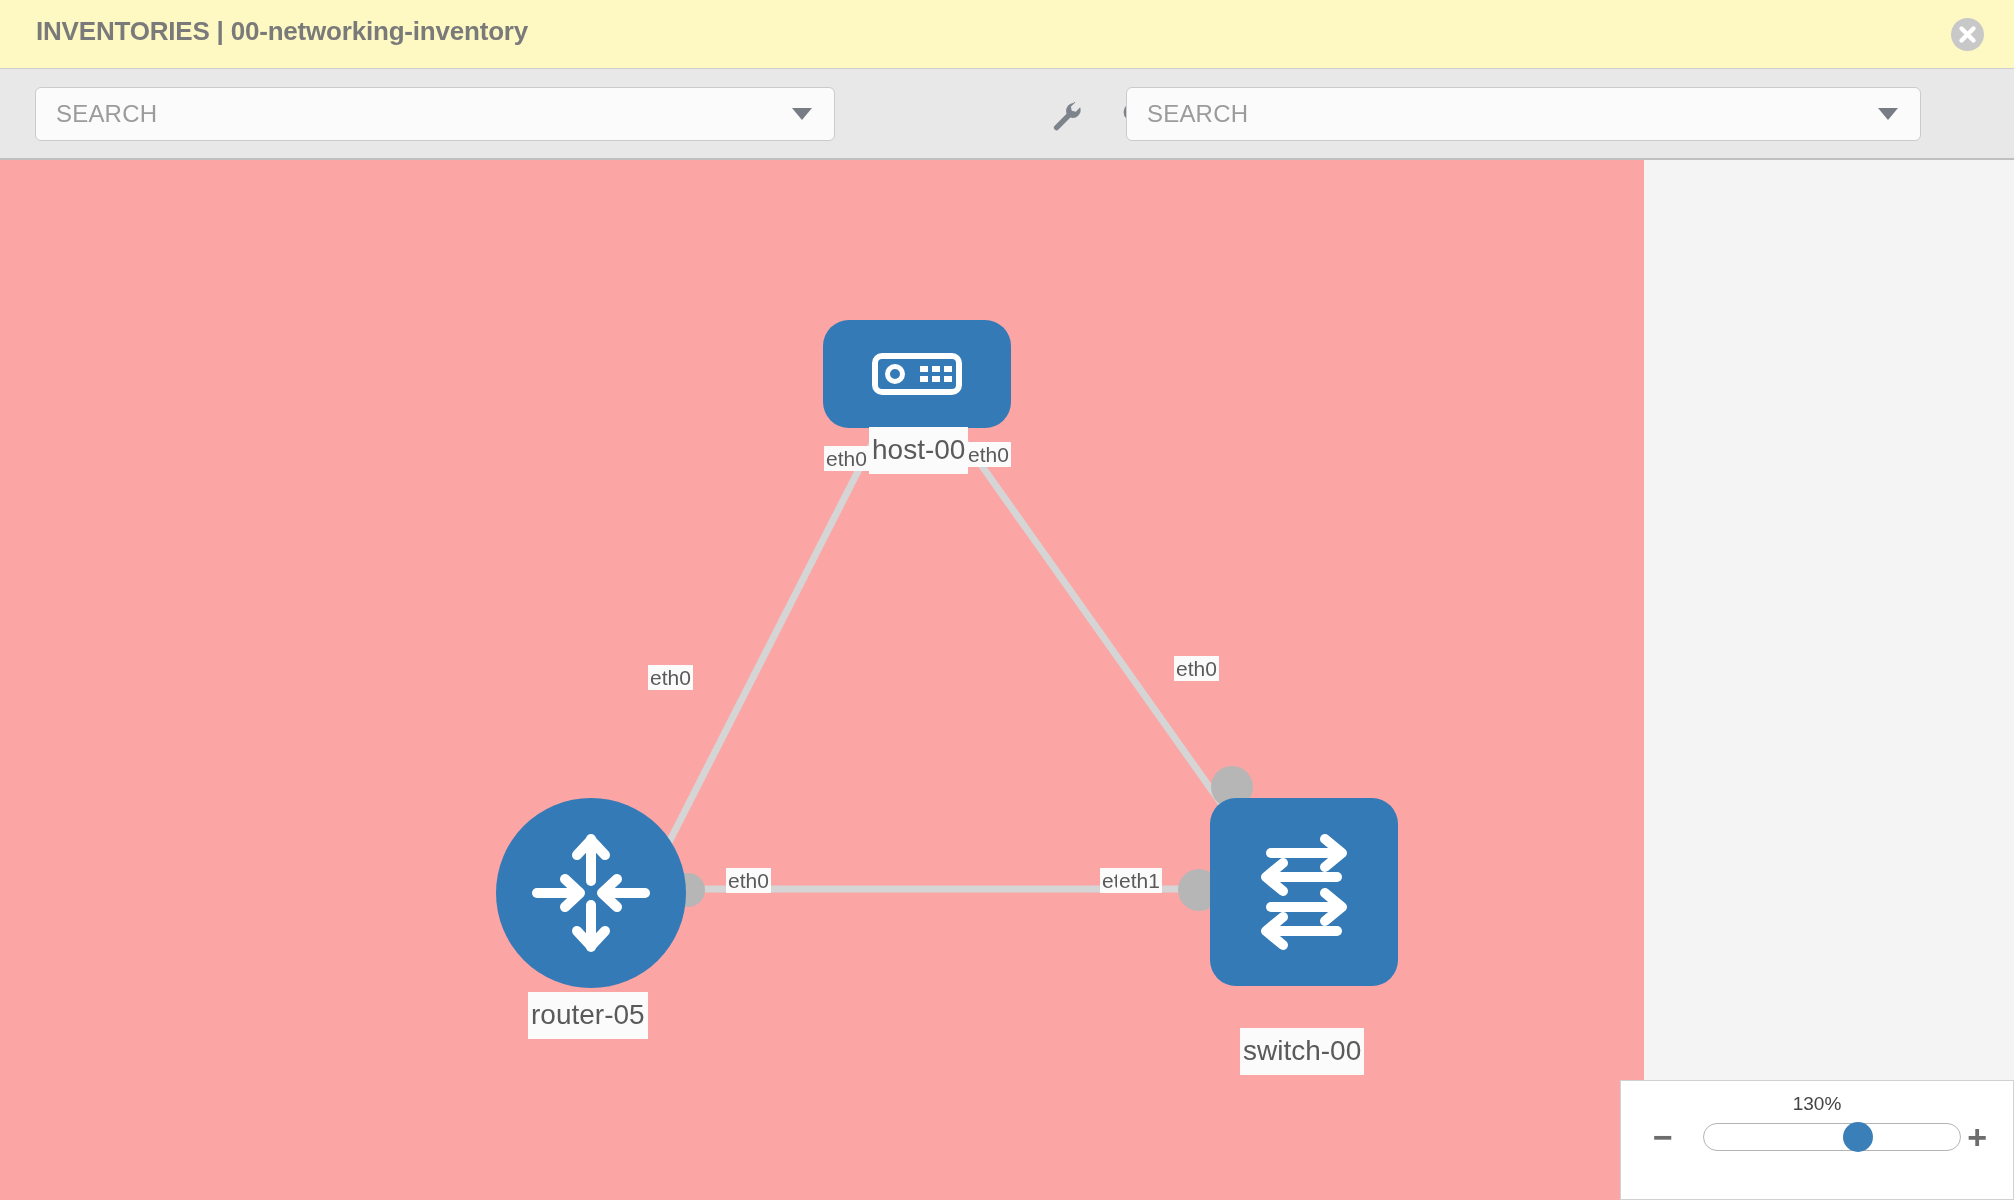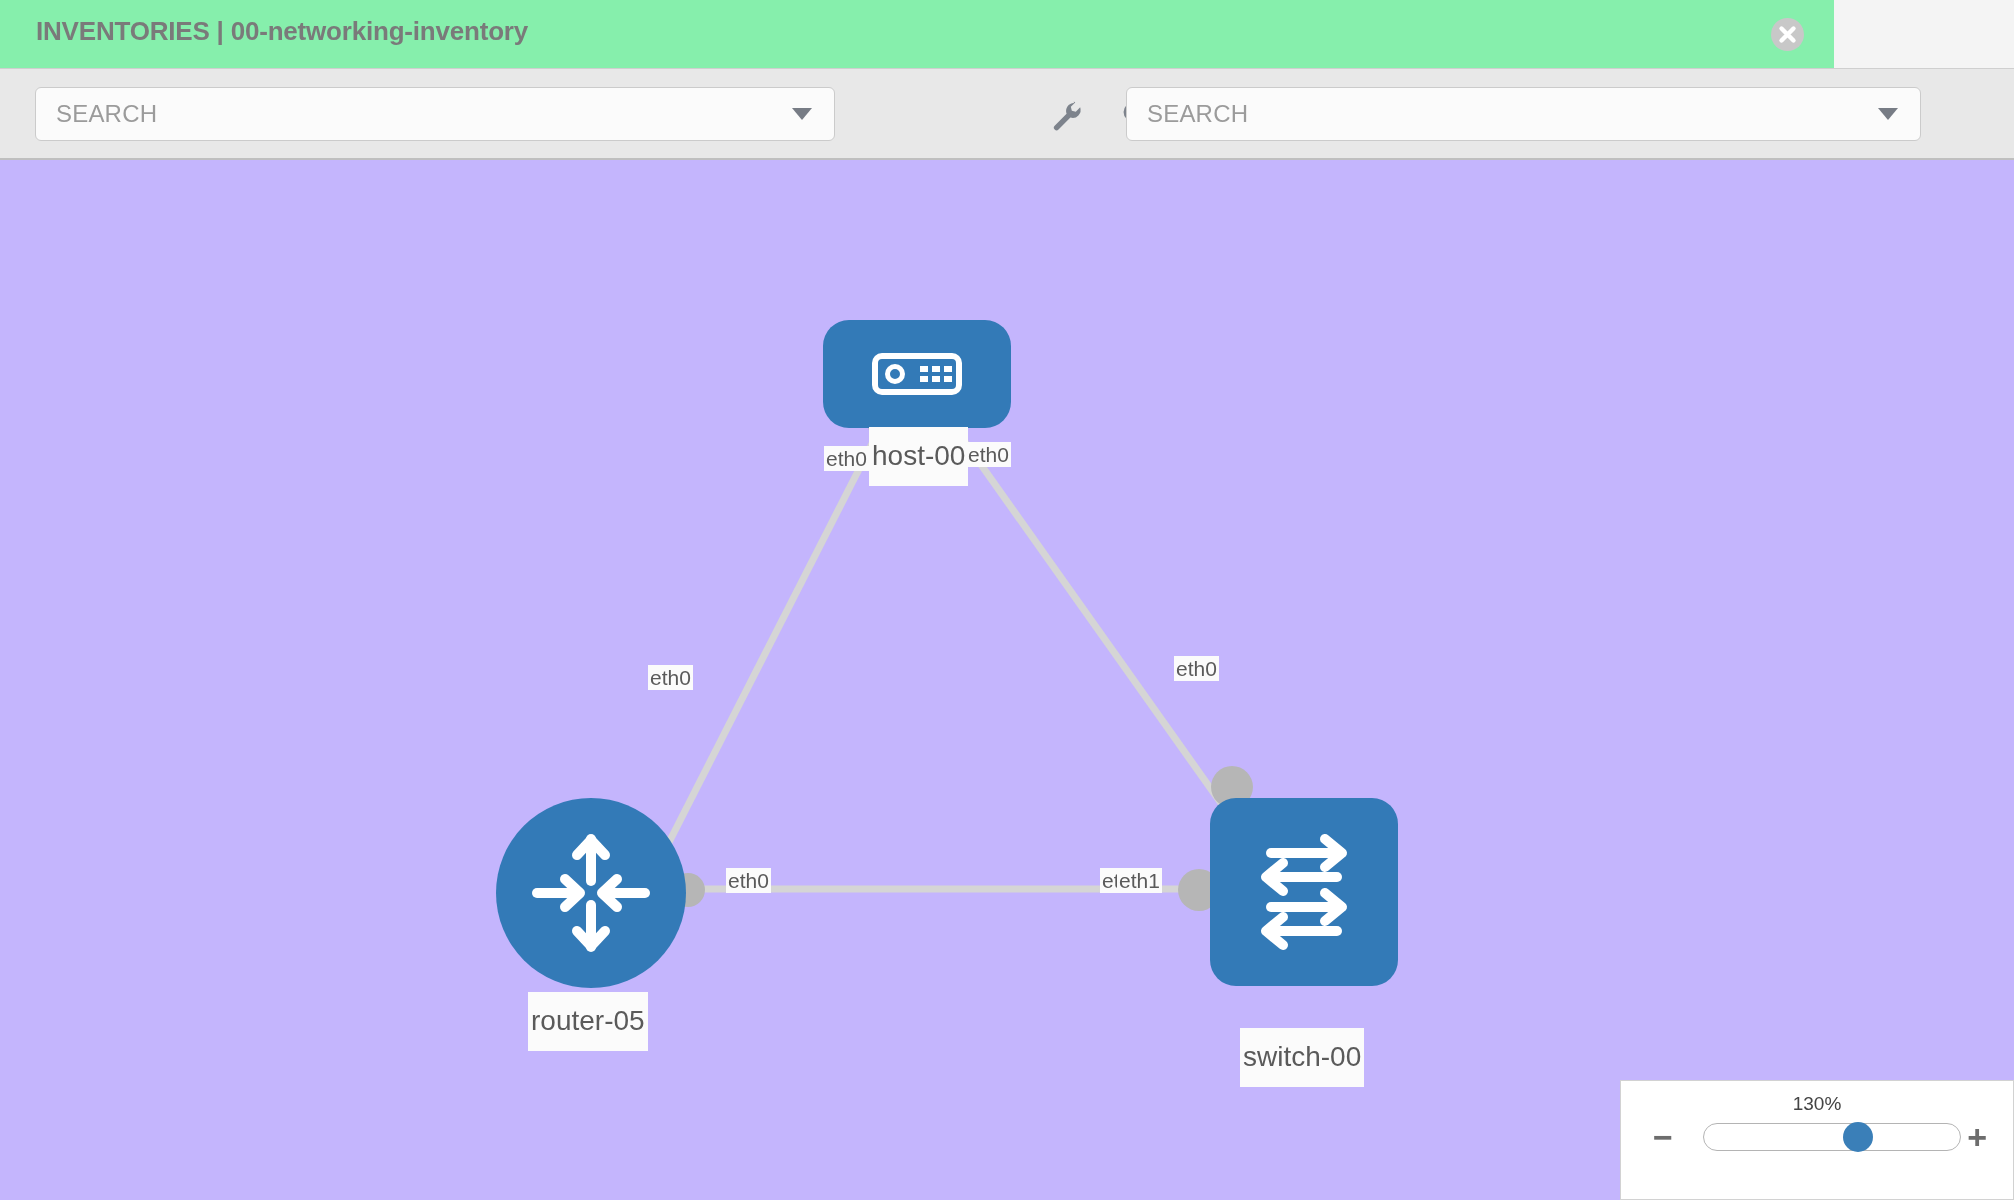--- a/index.html
+++ b/index.html
@@ -6,22 +6,22 @@
   html, body { width: 2014px; height: 1200px; }
   body {
     font-family: "Liberation Sans", sans-serif;
     background: #f4f4f4;
     overflow: hidden;
     position: relative;
   }
 
   
   #header {
-    position: absolute; left: 0; top: 0; width: 1834px; height: 68px;
-    background: #86efac;
+    position: absolute; left: 0; top: 0; width: 2014px; height: 68px;
+    background: #fef9c3;
   }
   #page-title {
     position: absolute; left: 36px; top: 16px;
     font-size: 26px; font-weight: bold; color: #7a7a7a;
     letter-spacing: -0.2px; white-space: nowrap;
   }
   #close-btn {
     position: absolute; right: 30px; top: 18px;
     width: 33px; height: 33px; border-radius: 50%;
     background: #c8c8c8; cursor: pointer;
@@ -55,34 +55,34 @@
     border-top: 12px solid #777c85;
   }
   .tool-icon {
     position: absolute; top: 30px; width: 34px; height: 34px; cursor: pointer;
   }
   #wrench-icon { left: 1050px; }
   #key-icon    { left: 1122px; }
 
   
   #canvas {
-    position: absolute; left: 0; top: 160px; width: 2014px; height: 1040px;
-    background: #c4b5fd;
+    position: absolute; left: 0; top: 160px; width: 1644px; height: 1040px;
+    background: #fca5a5;
   }
   #topology-svg { position: absolute; left: 0; top: 0; }
 
   .edge-label, .node-label {
     position: absolute;
     background: #fbfbfb;
     color: #5a5a5a;
     white-space: nowrap;
     line-height: 1.1;
   }
   .edge-label { font-size: 21px; padding: 1px 2px; }
-  .node-label { font-size: 28px; padding: 14px 3px; }
+  .node-label { font-size: 28px; padding: 8px 3px; }
 
   .node {
     position: absolute;
     background: #337ab7;
     display: flex; align-items: center; justify-content: center;
     cursor: pointer;
   }
   #node-host   { left: 823px; top: 160px; width: 188px; height: 108px; border-radius: 26px; }
   #node-router { left: 496px; top: 638px; width: 190px; height: 190px; border-radius: 50%; }
   #node-switch { left: 1210px; top: 638px; width: 188px; height: 188px; border-radius: 26px; }

